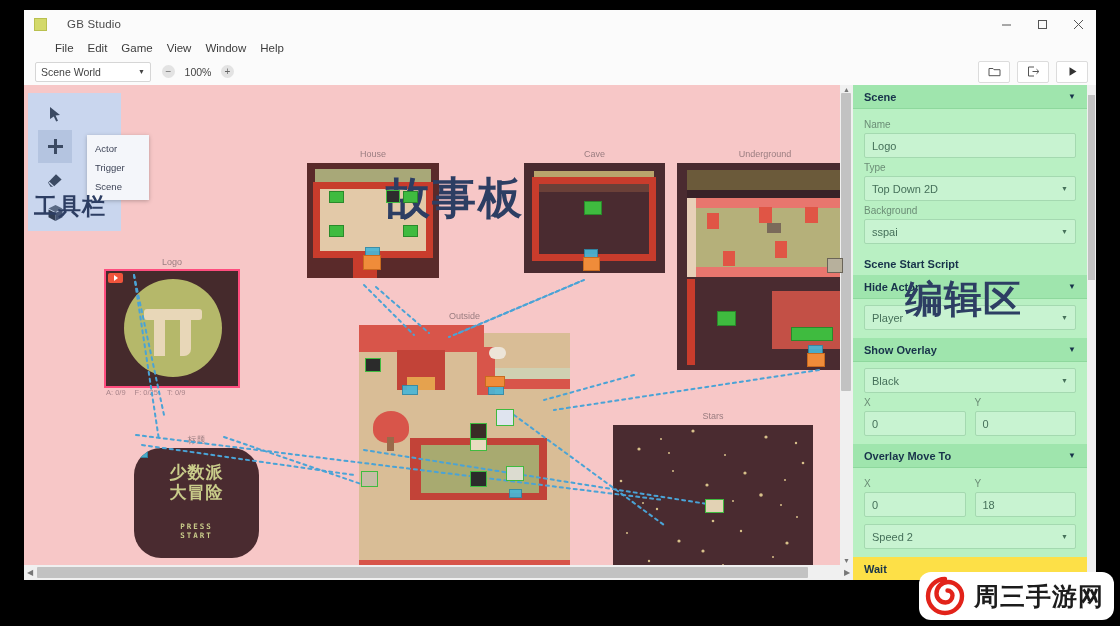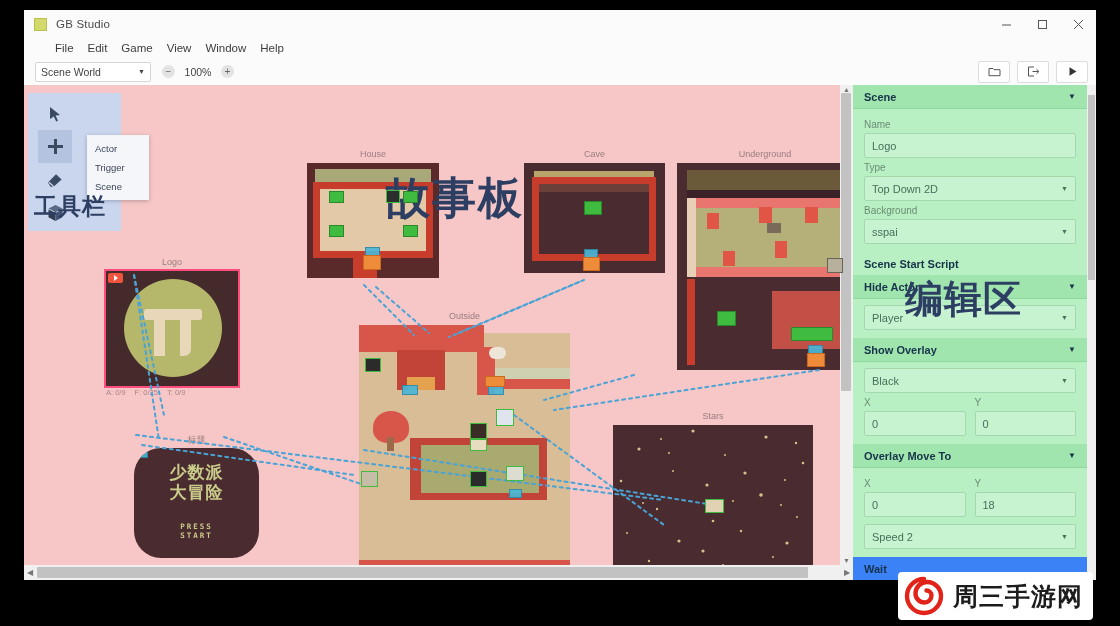--- a/index.html
+++ b/index.html
@@ -3,21 +3,21 @@
 <meta charset="utf-8">
 <style>
   html,body{margin:0;padding:0;background:#000;}
   body{width:1120px;height:626px;overflow:hidden;font-family:"Liberation Sans",sans-serif;}
   #app{position:relative;width:1120px;height:626px;background:#000;}
 
   
   .window{position:absolute;left:24px;top:10px;width:1072px;height:570px;background:#fbfbfb;overflow:hidden;}
   .titlebar{height:28px;background:#fbfbfb;display:flex;align-items:center;position:relative;}
   .tb-icon{width:11px;height:11px;margin-left:10px;background:#d3d96a;border:1px solid #b9c04f;}
-  .tb-title{margin-left:9px;font-size:11.5px;color:#4a4a4a;letter-spacing:.2px;}
+  .tb-title{margin-left:20px;font-size:11.5px;color:#4a4a4a;letter-spacing:.2px;}
   .wbtns{position:absolute;right:0;top:0;height:28px;display:flex;}
   .wbtn{width:36px;height:28px;display:flex;align-items:center;justify-content:center;color:#555;}
   .wbtn svg{display:block;}
 
   
   .menubar{height:20px;display:flex;align-items:center;padding-left:31px;gap:14px;background:#fbfbfb;}
   .menu-item{font-size:11.5px;color:#3d3d3d;}
 
   
   .toolrow{height:27px;background:#fbfbfb;display:flex;align-items:center;position:relative;border-bottom:1px solid #eaeaea;}
@@ -82,21 +82,21 @@
   .sec-head{height:23px;background:#9fe5ad;display:flex;align-items:center;justify-content:space-between;padding:0 11px;border-bottom:1px solid #8ed89d;}
   .sec-head .t{font-size:11px;font-weight:bold;color:#17324a;}
   .sec-head .c{font-size:8px;color:#17324a;}
   .sec-body{padding:6px 11px 8px;}
   .flab{font-size:10px;color:#6b8d76;margin:4px 0 3px;}
   .fld{height:23px;border:1px solid #a4d9b0;border-radius:2px;background:#c8f3d1;display:flex;align-items:center;justify-content:space-between;padding:0 7px;font-size:11px;color:#46705a;}
   .row2{display:flex;gap:9px;}
   .row2 > div{flex:1;}
 
   
-  .wm{position:absolute;right:27px;bottom:6px;display:flex;align-items:center;gap:9px;background:#fff;padding:4px 10px 4px 6px;border-radius:4px;}
+  .wm{position:absolute;right:6px;bottom:6px;display:flex;align-items:center;gap:9px;background:#fff;padding:4px 10px 4px 6px;border-radius:12px;}
   .wm-txt{font-size:25px;font-weight:bold;color:#1c1c1c;letter-spacing:1px;font-family:"DejaVu Sans",sans-serif;}
 </style>
 </head>
 <body>
 
 <div id="app">
 
   <div class="window">
 
     <div class="titlebar">
@@ -475,21 +475,21 @@
                   <span>18</span>
                 </div>
               </div>
             </div>
             <div class="fld" style="margin-top:7px;">
               <span>Speed 2</span>
               <span style="font-size:7px;">▼</span>
             </div>
           </div>
 
-          <div class="sec-head" style="background:#3b82f6;border-bottom:none;">
+          <div class="sec-head" style="background:#fde047;border-bottom:none;">
             <span class="t">Wait</span>
           </div>
 
         </div>
         <div class="rp-vsb">
           <div class="thumb"></div>
         </div>
       </div>
 
     </div>

